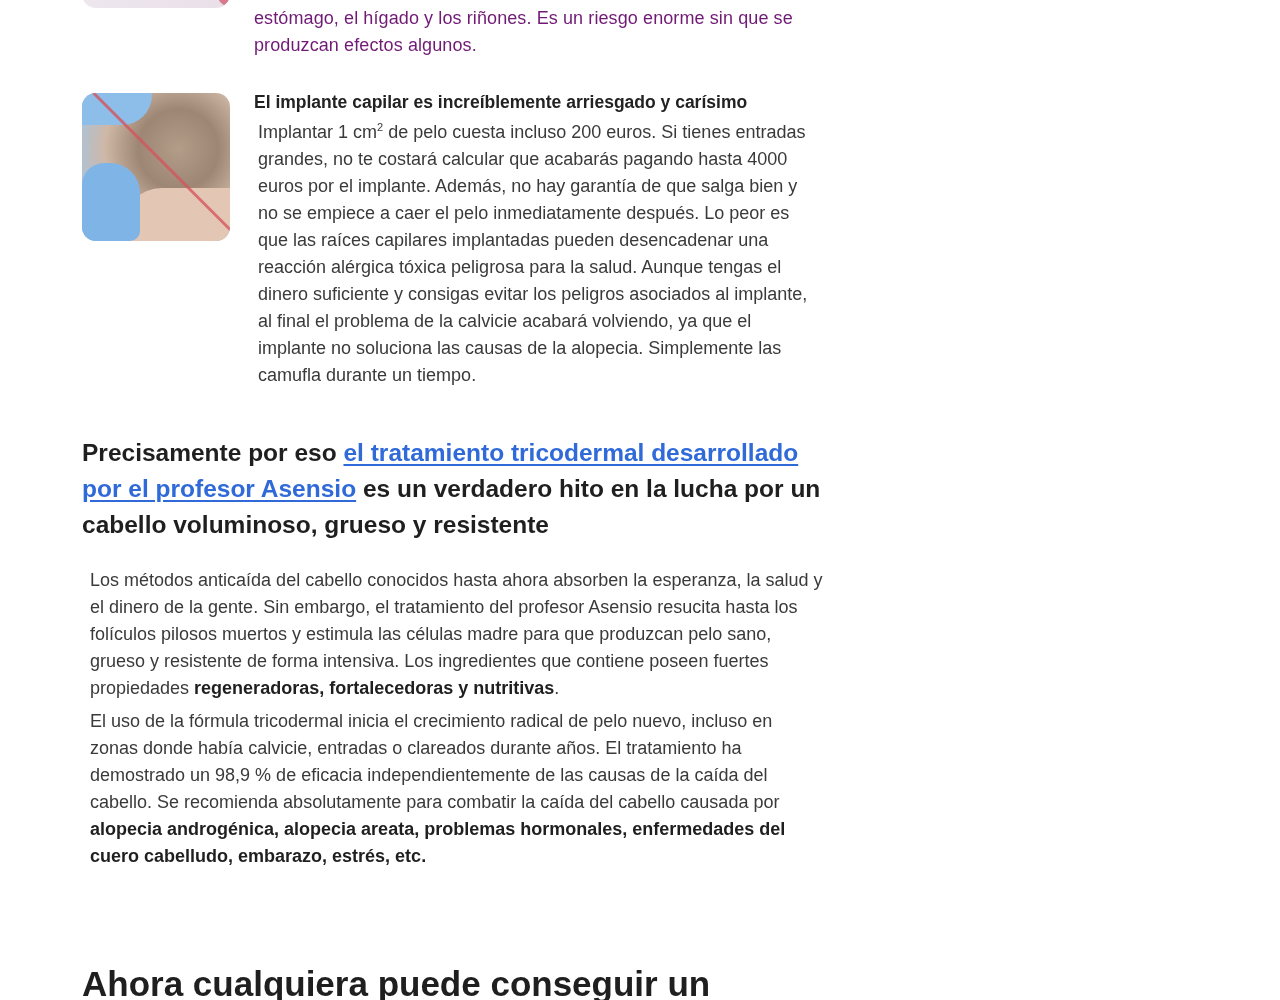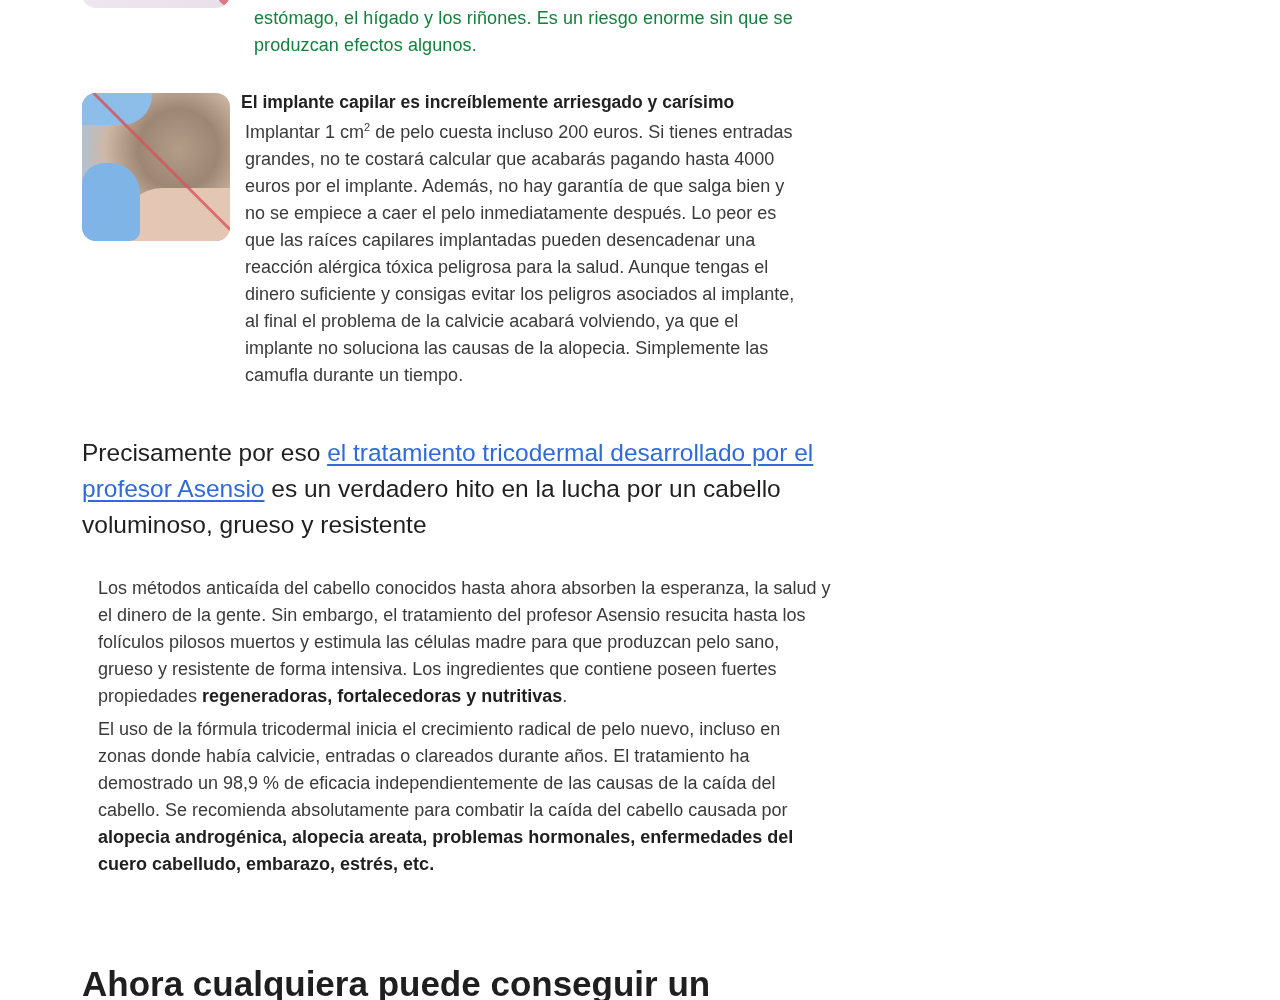--- a/index.html
+++ b/index.html
@@ -3,35 +3,35 @@
 <meta charset="utf-8">
 <style>
   html, body { margin:0; padding:0; background:#ffffff; }
   body { width:1280px; height:1000px; overflow:hidden; position:relative;
          font-family:"Liberation Sans", "DejaVu Sans", sans-serif; color:#2b2b2b; }
   .content { position:absolute; left:82px; top:0; width:735px; }
   .prev-block { position:relative; height:60px; }
   .prev-thumb { position:absolute; left:0; top:-140px; width:148px; height:148px; border-radius:14px;
                 background:linear-gradient(135deg,#f3eef3,#e9dfe8); overflow:hidden; }
   .prev-thumb::after { content:""; position:absolute; right:2px; bottom:4px; width:8px; height:8px; background:#d77a8a; border-radius:2px; transform:rotate(45deg); }
-  .prev-text { position:absolute; left:172px; top:-13px; width:560px; font-size:18px; line-height:27px; color:#15803d; letter-spacing:0.1px; }
+  .prev-text { position:absolute; left:172px; top:-13px; width:560px; font-size:18px; line-height:27px; color:#701a75; letter-spacing:0.1px; }
   .item { position:absolute; left:0; top:93px; width:735px; }
   .thumb { position:absolute; left:0; top:0; width:148px; height:148px; border-radius:14px; overflow:hidden;
            background:radial-gradient(circle at 65% 38%, #b39c88 0%, #9d8674 30%, #cfb7a6 55%, #a7c5e0 80%, #8fb6dc 100%); }
   .thumb .glove { position:absolute; left:0; top:70px; width:58px; height:78px; background:#7fb4e6; border-radius:22px 30px 10px 10px; }
   .thumb .glove2 { position:absolute; left:0; top:0; width:70px; height:32px; background:#8dbde9; border-radius:0 0 30px 0; }
   .thumb .skin { position:absolute; left:40px; top:95px; width:108px; height:53px; background:#e3c6b4; border-radius:40px 0 0 0; }
   .thumb .slash { position:absolute; left:-20px; top:72px; width:210px; height:3px; background:#d4555e; opacity:0.8; transform:rotate(45deg); }
-  .item-body { position:absolute; left:159px; top:-3px; width:565px; }
+  .item-body { position:absolute; left:172px; top:-3px; width:565px; }
   .item-title { font-weight:bold; font-size:17.5px; line-height:24px; color:#222; margin:0 0 5px 0; white-space:nowrap; }
   .item-text { font-size:18px; line-height:27px; color:#3a3a3a; margin:4px; }
   .item-text sup { font-size:11px; vertical-align:super; line-height:0; }
-  .h2 { position:absolute; left:0; top:435px; width:740px; font-size:24.5px; line-height:36px; font-weight:normal; color:#1f1f1f; margin:0; }
+  .h2 { position:absolute; left:0; top:435px; width:740px; font-size:24.5px; line-height:36px; font-weight:bold; color:#1f1f1f; margin:0; }
   .h2 a { color:#2f6ad8; text-decoration:underline; text-underline-offset:3px; }
-  .p { position:absolute; left:0; width:735px; font-size:18px; line-height:27px; color:#3a3a3a; margin:16px; }
+  .p { position:absolute; left:0; width:735px; font-size:18px; line-height:27px; color:#3a3a3a; margin:8px; }
   .p b { color:#1f1f1f; }
   .p1 { top:559px; }
   .p2 { top:700px; }
   .h1 { position:absolute; left:0; top:962px; font-size:35px; line-height:44px; font-weight:bold; color:#1f1f1f; margin:0; white-space:nowrap; }
 </style>
 </head>
 <body>
 
 <div class="content">
 

